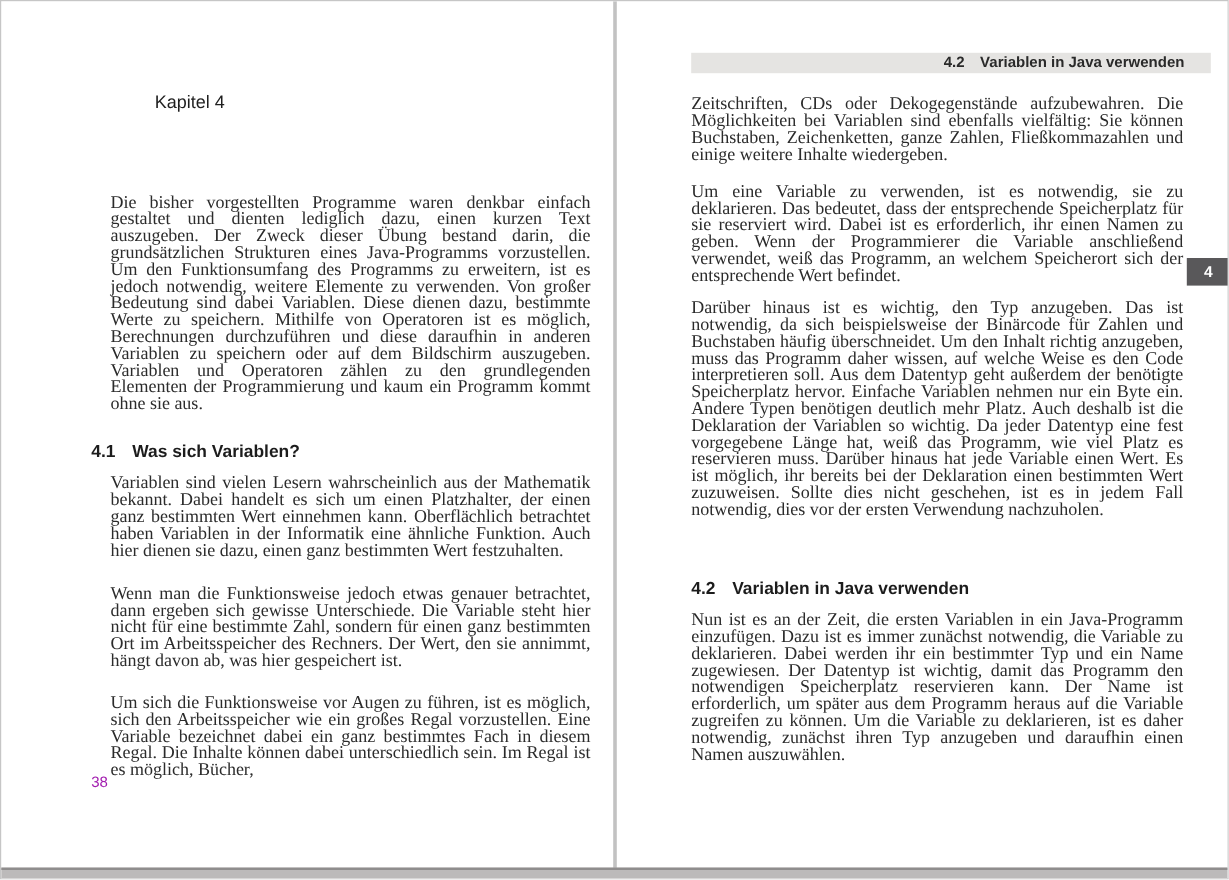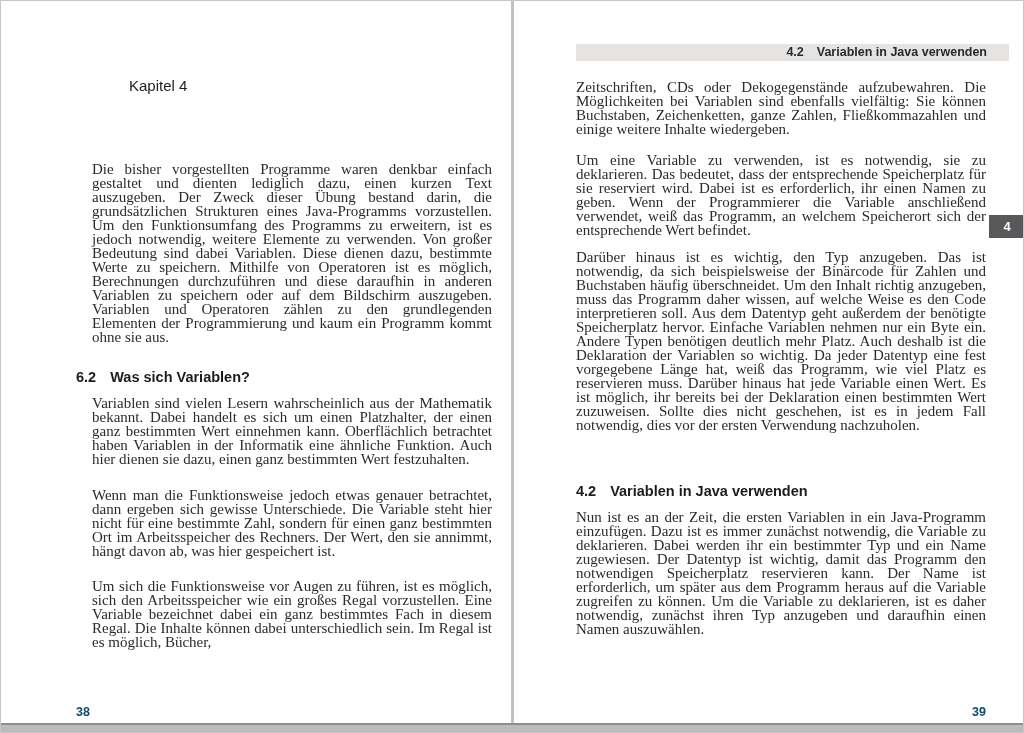--- a/index.html
+++ b/index.html
@@ -69,25 +69,25 @@
     padding-right: 22px;
     font-family: "Liberation Sans", "DejaVu Sans", sans-serif;
     font-size: 12.5px;
     font-weight: bold;
     line-height: 17px;
     color: #2a2a2a;
   }
   .running-header .sec-num { margin-right: 13px; }
   .page-number {
     position: absolute;
-    top: 704px;
+    top: 644px;
     font-family: "Liberation Sans", "DejaVu Sans", sans-serif;
     font-size: 12.5px;
-    font-weight: bold;
-    color: #0c4a6e;
+    font-weight: normal;
+    color: #a21caf;
   }
   .page-number.left { left: 75px; }
   .page-number.right { left: 575px; width: 410px; text-align: right; }
   .chapter-tab {
     position: absolute;
     left: 988px; top: 214px;
     width: 36px; height: 23px;
     background: #59585a;
     color: #ffffff;
     font-family: "Liberation Sans", "DejaVu Sans", sans-serif;
@@ -100,21 +100,21 @@
 </head>
 <body>
 
 <div class="spread">
 
   <div class="chapter-label">Kapitel 4</div>
 
   <p class="body-par lp" style="top:161px;">Die bisher vorgestellten Programme waren denkbar einfach gestaltet und dienten lediglich dazu, einen kurzen Text auszugeben. Der Zweck dieser Übung bestand darin, die grundsätzlichen Strukturen eines Java-Programms vorzustellen. Um den Funktionsumfang des Programms zu erweitern, ist es jedoch notwendig, weitere Elemente zu verwenden. Von großer Bedeutung sind dabei Variablen. Diese dienen dazu, bestimmte Werte zu speichern. Mithilfe von Operatoren ist es möglich, Berechnungen durchzuführen und diese daraufhin in anderen Variablen zu speichern oder auf dem Bildschirm auszugeben. Variablen und Operatoren zählen zu den grundlegenden Elementen der Programmierung und kaum ein Programm kommt ohne sie aus.</p>
 
   <div class="section-heading" style="left:75px; top:368px;">
-    <span class="sec-num">6.2</span><span>Was sich Variablen?</span>
+    <span class="sec-num">4.1</span><span>Was sich Variablen?</span>
   </div>
 
   <p class="body-par lp" style="top:395px;">Variablen sind vielen Lesern wahrscheinlich aus der Mathematik bekannt. Dabei handelt es sich um einen Platzhalter, der einen ganz bestimmten Wert einnehmen kann. Oberflächlich betrachtet haben Variablen in der Informatik eine ähnliche Funktion. Auch hier dienen sie dazu, einen ganz bestimmten Wert festzuhalten.</p>
   <p class="body-par lp" style="top:578px;">Um sich die Funktionsweise vor Augen zu führen, ist es möglich, sich den Arbeitsspeicher wie ein großes Regal vorzustellen. Eine Variable bezeichnet dabei ein ganz bestimmtes Fach in diesem Regal. Die Inhalte können dabei unterschiedlich sein. Im Regal ist es möglich, Bücher,</p>
   <p class="body-par lp" style="top:487px;">Wenn man die Funktionsweise jedoch etwas genauer betrachtet, dann ergeben sich gewisse Unterschiede. Die Variable steht hier nicht für eine bestimmte Zahl, sondern für einen ganz bestimmten Ort im Arbeitsspeicher des Rechners. Der Wert, den sie annimmt, hängt davon ab, was hier gespeichert ist.</p>
 
   <div class="page-number left">38</div>
 
   <div class="gutter-line"></div>
 
@@ -125,19 +125,18 @@
   <p class="body-par rp" style="top:79px;">Zeitschriften, CDs oder Dekogegenstände aufzubewahren. Die Möglichkeiten bei Variablen sind ebenfalls vielfältig: Sie können Buchstaben, Zeichenketten, ganze Zahlen, Fließkommazahlen und einige weitere Inhalte wiedergeben.</p>
   <p class="body-par rp" style="top:152px;">Um eine Variable zu verwenden, ist es notwendig, sie zu deklarieren. Das bedeutet, dass der entsprechende Speicherplatz für sie reserviert wird. Dabei ist es erforderlich, ihr einen Namen zu geben. Wenn der Programmierer die Variable anschließend verwendet, weiß das Programm, an welchem Speicherort sich der entsprechende Wert befindet.</p>
   <p class="body-par rp" style="top:249px;">Darüber hinaus ist es wichtig, den Typ anzugeben. Das ist notwendig, da sich beispielsweise der Binärcode für Zahlen und Buchstaben häufig überschneidet. Um den Inhalt richtig anzugeben, muss das Programm daher wissen, auf welche Weise es den Code interpretieren soll. Aus dem Datentyp geht außerdem der benötigte Speicherplatz hervor. Einfache Variablen nehmen nur ein Byte ein. Andere Typen benötigen deutlich mehr Platz. Auch deshalb ist die Deklaration der Variablen so wichtig. Da jeder Datentyp eine fest vorgegebene Länge hat, weiß das Programm, wie viel Platz es reservieren muss. Darüber hinaus hat jede Variable einen Wert. Es ist möglich, ihr bereits bei der Deklaration einen bestimmten Wert zuzuweisen. Sollte dies nicht geschehen, ist es in jedem Fall notwendig, dies vor der ersten Verwendung nachzuholen.</p>
 
   <div class="section-heading" style="left:575px; top:482px;">
     <span class="sec-num">4.2</span><span>Variablen in Java verwenden</span>
   </div>
 
   <p class="body-par rp" style="top:509px;">Nun ist es an der Zeit, die ersten Variablen in ein Java-Programm einzufügen. Dazu ist es immer zunächst notwendig, die Variable zu deklarieren. Dabei werden ihr ein bestimmter Typ und ein Name zugewiesen. Der Datentyp ist wichtig, damit das Programm den notwendigen Speicherplatz reservieren kann. Der Name ist erforderlich, um später aus dem Programm heraus auf die Variable zugreifen zu können. Um die Variable zu deklarieren, ist es daher notwendig, zunächst ihren Typ anzugeben und daraufhin einen Namen auszuwählen.</p>
 
-  <div class="page-number right">39</div>
 
   <div class="chapter-tab">4</div>
 
   <div class="bottom-bar"></div>
 
 </div>
 
 </body></html>

